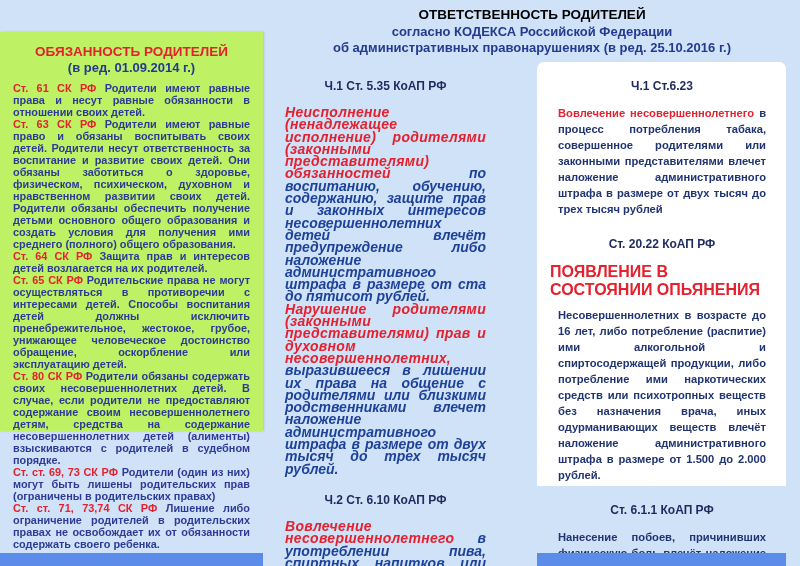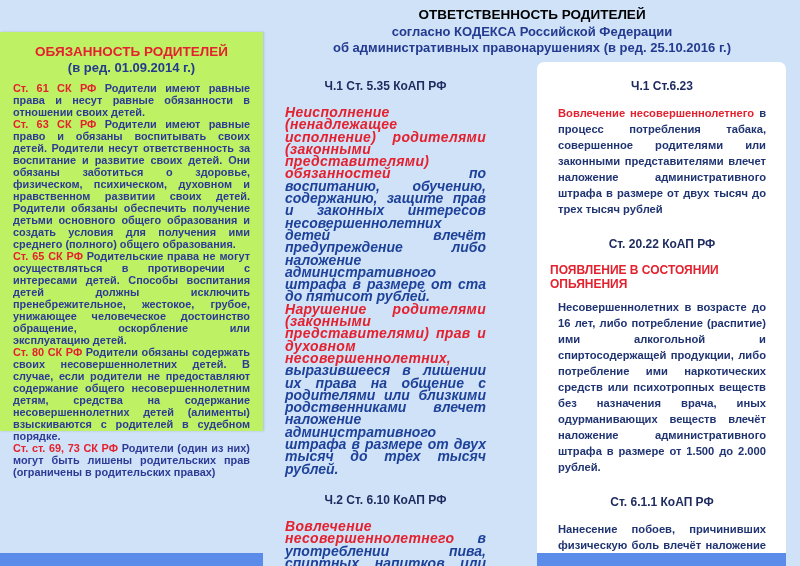--- a/index.html
+++ b/index.html
@@ -42,49 +42,51 @@
     text-align:center; color:#1d2a5e; font-size:12px; margin:18px 0 13px 0;
   }
   .middle-col .section:first-child .sec-heading { margin-top:0; }
   .m-para {
     margin:0; font-size:14px; line-height:12.3px; font-style:italic;
     text-align:justify; color:#1e4299;
   }
   .m-para .red { color:#e4212e; letter-spacing:0.3px; }
   
   .right-card {
-    position:absolute; left:537px; top:62px; width:249px; height:491px;
+    position:absolute; left:537px; top:62px; width:249px; height:424px;
     background:#ffffff; border-radius:7px 7px 0 0;
     box-sizing:border-box; padding:17px 12px 0 13px;
   }
   .r-heading { text-align:center; color:#1d2a5e; font-size:12px; margin:20px 0 12px 0; }
   .right-card .section:first-child .r-heading { margin-top:0; }
   .r-para {
     margin:8px; font-size:11.2px; line-height:16px;
     text-align:justify; color:#203472;
   }
-  .r-red-title { color:#e4212e; font-size:12px; margin:0 0 2px 0; }
+  .r-red-title { color:#e4212e; font-size:16px; margin:0 0 2px 0; }
   .r-red-title.centered { text-align:center; margin-bottom:4px; }
 </style>
 </head>
 <body>
 
 <div class="page">
 
   <div class="left-panel">
     <div class="left-title">
       <div class="t1">ОБЯЗАННОСТЬ РОДИТЕЛЕЙ</div>
       <div>(в ред. 01.09.2014 г.)</div>
     </div>
     <div class="articles">
       <p class="article"><span class="ref">Ст. 61 СК РФ</span> <span>Родители имеют равные права и несут равные обязанности в отношении своих детей.</span></p>
       <p class="article"><span class="ref">Ст. 63 СК РФ</span> <span>Родители имеют равные право и обязаны воспитывать своих детей. Родители несут ответственность за воспитание и развитие своих детей. Они обязаны заботиться о здоровье, физическом, психическом, духовном и нравственном развитии своих детей. Родители обязаны обеспечить получение детьми основного общего образования и создать условия для получения ими среднего (полного) общего образования.</span></p>
+      <p class="article"><span class="ref">Ст. 64 СК РФ</span> <span>Защита прав и интересов детей возлагается на их родителей.</span></p>
       <p class="article"><span class="ref">Ст. 65 СК РФ</span> <span>Родительские права не могут осуществляться в противоречии с интересами детей. Способы воспитания детей должны исключить пренебрежительное, жестокое, грубое, унижающее человеческое достоинство обращение, оскорбление или эксплуатацию детей.</span></p>
-      <p class="article"><span class="ref">Ст. 80 СК РФ</span> <span>Родители обязаны содержать своих несовершеннолетних детей. В случае, если родители не предоставляют содержание общего несовершеннолетним детям, средства на содержание несовершеннолетних детей (алименты) взыскиваются с родителей в судебном порядке.</span></p>
+      <p class="article"><span class="ref">Ст. 80 СК РФ</span> <span>Родители обязаны содержать своих несовершеннолетних детей. В случае, если родители не предоставляют содержание своим несовершеннолетнего детям, средства на содержание несовершеннолетних детей (алименты) взыскиваются с родителей в судебном порядке.</span></p>
       <p class="article"><span class="ref">Ст. ст. 69, 73 СК РФ</span> <span>Родители (один из них) могут быть лишены родительских прав (ограничены в родительских правах)</span></p>
+      <p class="article"><span class="ref">Ст. ст. 71, 73,74 СК РФ</span> <span>Лишение либо ограничение родителей в родительских правах не освобождает их от обязанности содержать своего ребенка.</span></p>
     </div>
   </div>
   <div class="band band-left"></div>
 
   <div class="koap-header">
     <div class="t1">ОТВЕТСТВЕННОСТЬ РОДИТЕЛЕЙ</div>
     <div>согласно КОДЕКСА Российской Федерации</div>
     <div>об административных правонарушениях (в ред. 25.10.2016 г.)</div>
   </div>
 

